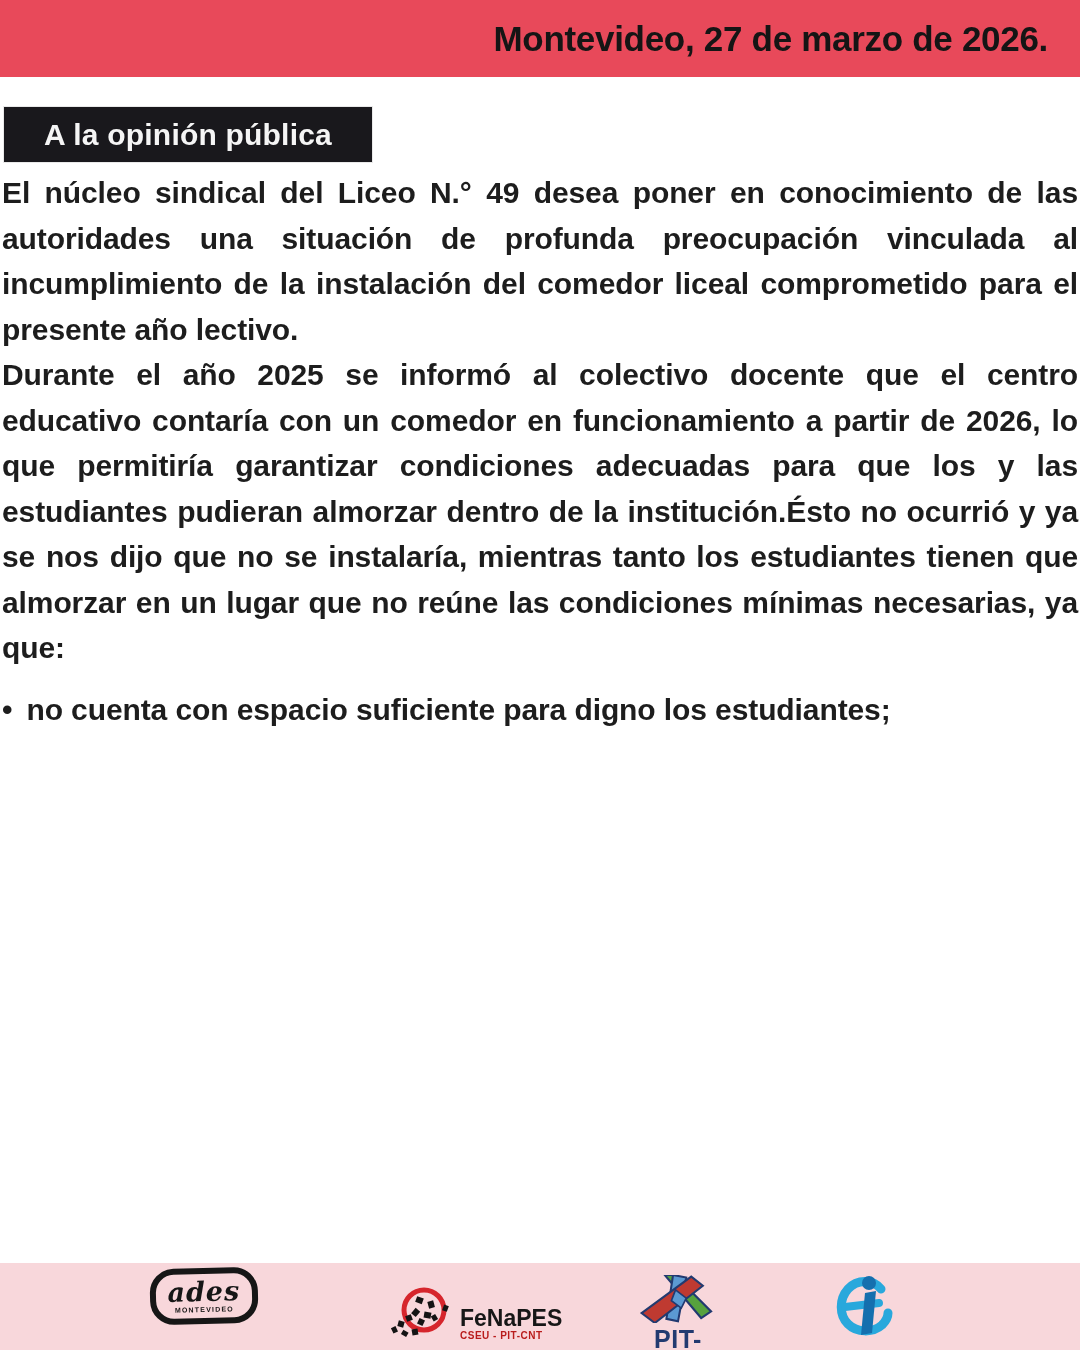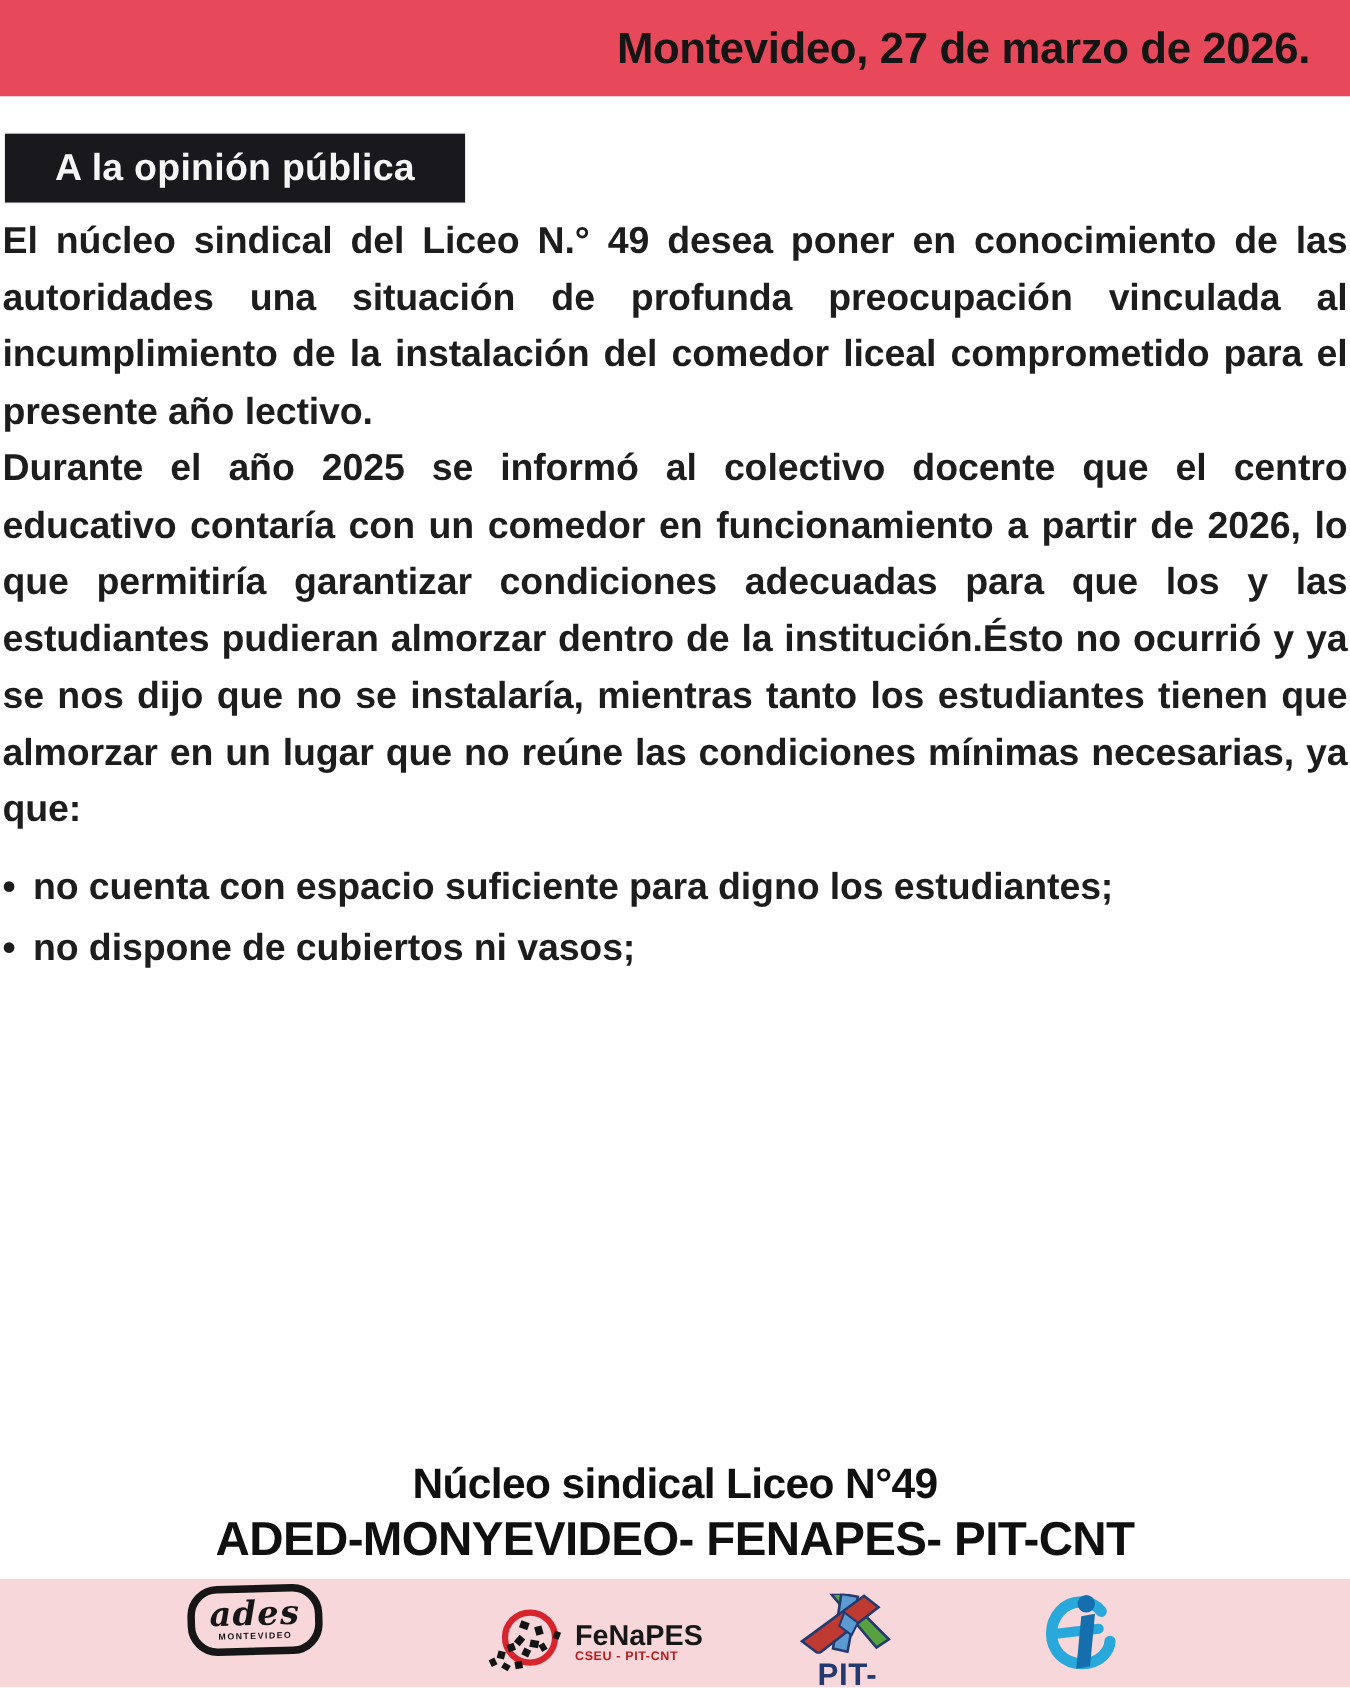--- a/index.html
+++ b/index.html
@@ -69,21 +69,21 @@
   }
   .ades-text{
     font-family:"DejaVu Serif",serif;
     font-style:italic;font-weight:900;font-size:27px;line-height:26px;color:#161616;
     letter-spacing:1px;
   }
   .ades-sub{
     font-size:7px;font-weight:700;letter-spacing:1.2px;color:#161616;margin-top:1px;
   }
   
-  .fenapes{left:388px;top:22px;display:flex;align-items:center;}
+  .fenapes{left:388px;top:22px;display:flex;align-items:flex-end;}
   .fenapes-mark{position:relative;width:62px;height:56px;}
   .fenapes-text{margin-left:10px;display:flex;flex-direction:column;}
   .fenapes-name{font-size:23px;font-weight:800;color:#171717;line-height:24px;}
   .fenapes-sub{font-size:10px;font-weight:700;color:#b91c1c;letter-spacing:0.5px;}
   
   .pitcnt{left:628px;top:12px;width:100px;text-align:center;}
   .pitcnt-label{font-size:25px;font-weight:800;color:#223a70;letter-spacing:0.5px;margin-top:-2px;}
   
   .ielogo{left:835px;top:10px;width:60px;height:66px;}
 </style>
@@ -98,27 +98,22 @@
 
   <div class="badge">
     <span>A la opinión pública</span>
   </div>
 
   <div class="content">
     <p>El núcleo sindical del Liceo N.° 49 desea poner en conocimiento de las autoridades una situación de profunda preocupación vinculada al incumplimiento de la instalación del comedor liceal comprometido para el presente año lectivo.</p>
     <p>Durante el año 2025 se informó al colectivo docente que el centro educativo contaría con un comedor  en funcionamiento a partir de 2026, lo que permitiría garantizar condiciones adecuadas para que los y las estudiantes pudieran almorzar dentro de la institución.Ésto no ocurrió y ya se nos dijo que no se instalaría, mientras tanto los estudiantes tienen que almorzar en un lugar que no reúne las condiciones mínimas necesarias, ya que:</p>
 
     <p class="bullet first"><span class="dot">•</span><span>no cuenta con espacio suficiente para digno los estudiantes;</span></p>
-    <p class="bullet"><span class="dot">•</span><span>no dispone de cubiertos ni vasos;</span></p>
   </div>
 
-  <div class="signature">
-    <p class="sig1">Núcleo sindical Liceo N°49</p>
-    <p class="sig2">ADED-MONYEVIDEO- FENAPES- PIT-CNT</p>
-  </div>
 
   <div class="strip">
 
     <div class="logo ades-box">
       <span class="ades-text">ades</span>
       <span class="ades-sub">MONTEVIDEO</span>
     </div>
 
     <div class="logo fenapes">
       <div class="fenapes-mark">

